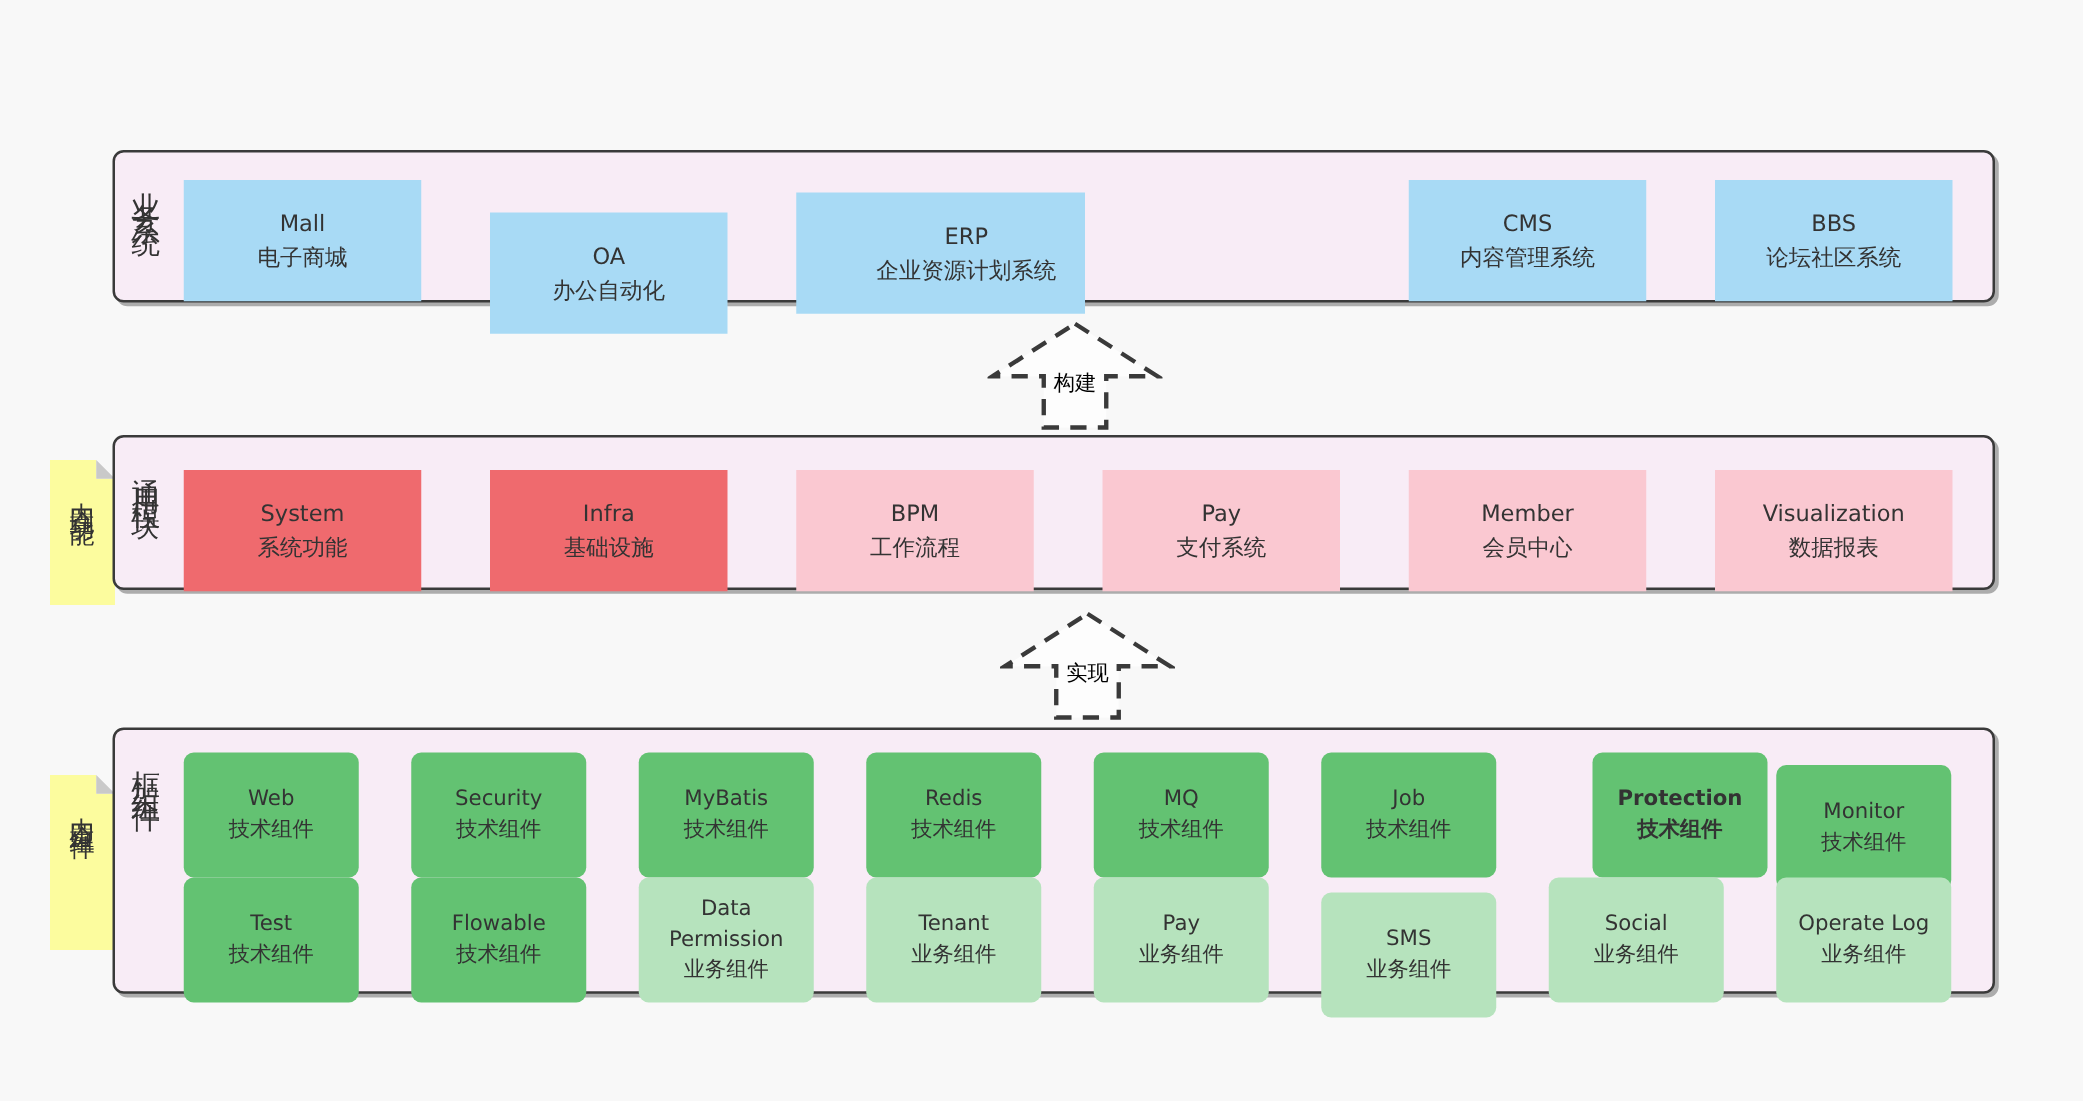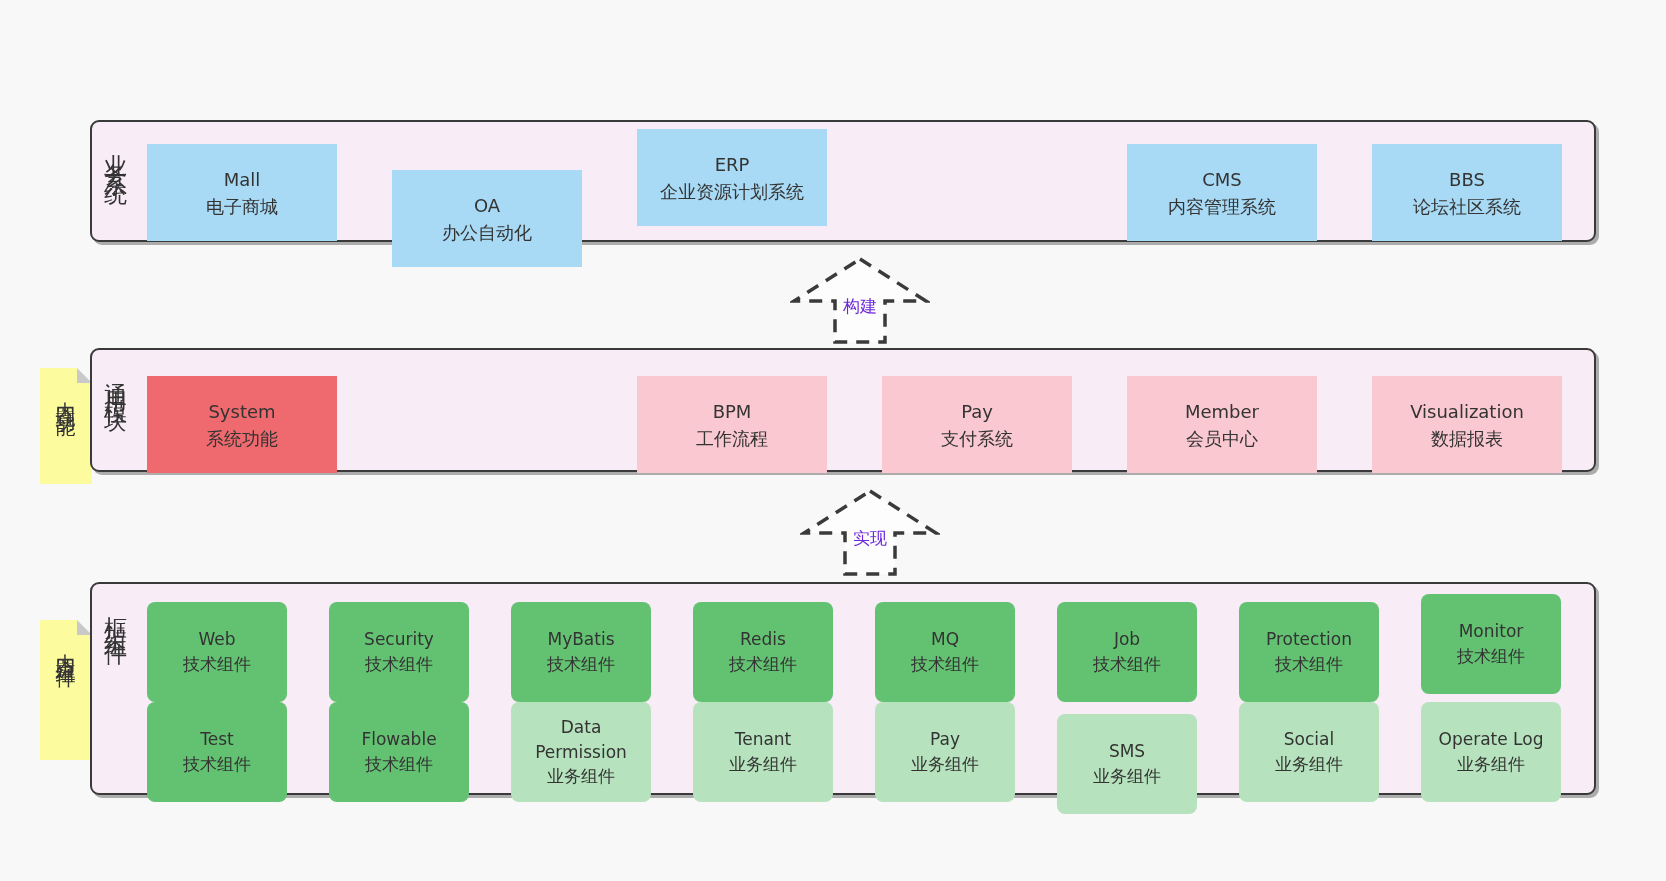--- a/index.html
+++ b/index.html
@@ -49,21 +49,21 @@
   .sticky .stext{
     position:absolute;top:18px;left:50%;transform:translateX(-50%);
     writing-mode:vertical-rl;text-orientation:upright;
     font-size:20px;letter-spacing:5px;color:#333;line-height:1;
   }
   
   .arrow{position:absolute;width:140px;height:90px;}
   .arrow svg{display:block;}
   .arrow .alabel{
     position:absolute;left:50%;top:40px;transform:translateX(-50%);
-    background:#fdfdfd;padding:0 3px;font-size:17px;color:#6d28d9;white-space:nowrap;
+    background:#fdfdfd;padding:0 3px;font-size:17px;color:#000000;white-space:nowrap;
   }
 </style>
 </head>
 <body>
 
 <div class="sticky" style="top:368px;height:116px;">
   <span class="fold"></span>
   <span class="stext">内置功能</span>
 </div>
 <div class="sticky" style="top:620px;height:140px;">
@@ -75,21 +75,21 @@
   <div class="band-label">业务系统</div>
 
   <div class="bx blue" style="left:55px;top:22px;">
     <div>Mall</div>
     <div>电子商城</div>
   </div>
   <div class="bx blue" style="left:300px;top:16px;margin-top:32px;">
     <div>OA</div>
     <div>办公自动化</div>
   </div>
-  <div class="bx blue" style="left:545px;top:7px;">
+  <div class="bx blue" style="left:545px;top:32px;padding-left:41px;">
     <div>ERP</div>
     <div>企业资源计划系统</div>
   </div>
   <div class="bx blue" style="left:1035px;top:22px;">
     <div>CMS</div>
     <div>内容管理系统</div>
   </div>
   <div class="bx blue" style="left:1280px;top:22px;">
     <div>BBS</div>
     <div>论坛社区系统</div>
@@ -103,20 +103,24 @@
   <span class="alabel">构建</span>
 </div>
 
 <div class="band" style="top:348px;height:124px;">
   <div class="band-label">通用模块</div>
 
   <div class="bx red" style="left:55px;top:26px;">
     <div>System</div>
     <div>系统功能</div>
   </div>
+  <div class="bx red" style="left:300px;top:26px;">
+    <div>Infra</div>
+    <div>基础设施</div>
+  </div>
   <div class="bx pink" style="left:545px;top:26px;">
     <div>BPM</div>
     <div>工作流程</div>
   </div>
   <div class="bx pink" style="left:790px;top:26px;">
     <div>Pay</div>
     <div>支付系统</div>
   </div>
   <div class="bx pink" style="left:1035px;top:26px;">
     <div>Member</div>
@@ -155,25 +159,25 @@
     <div>技术组件</div>
   </div>
   <div class="bx small green" style="left:783px;top:18px;">
     <div>MQ</div>
     <div>技术组件</div>
   </div>
   <div class="bx small green" style="left:965px;top:18px;">
     <div>Job</div>
     <div>技术组件</div>
   </div>
-  <div class="bx small green" style="left:1147px;top:18px;">
+  <div class="bx small green" style="left:1182px;top:18px;font-weight:bold;">
     <div>Protection</div>
     <div>技术组件</div>
   </div>
-  <div class="bx small green" style="left:1329px;top:10px;">
+  <div class="bx small green" style="left:1329px;top:28px;">
     <div>Monitor</div>
     <div>技术组件</div>
   </div>
 
   <div class="bx small green" style="left:55px;top:118px;">
     <div>Test</div>
     <div>技术组件</div>
   </div>
   <div class="bx small green" style="left:237px;top:118px;">
     <div>Flowable</div>

